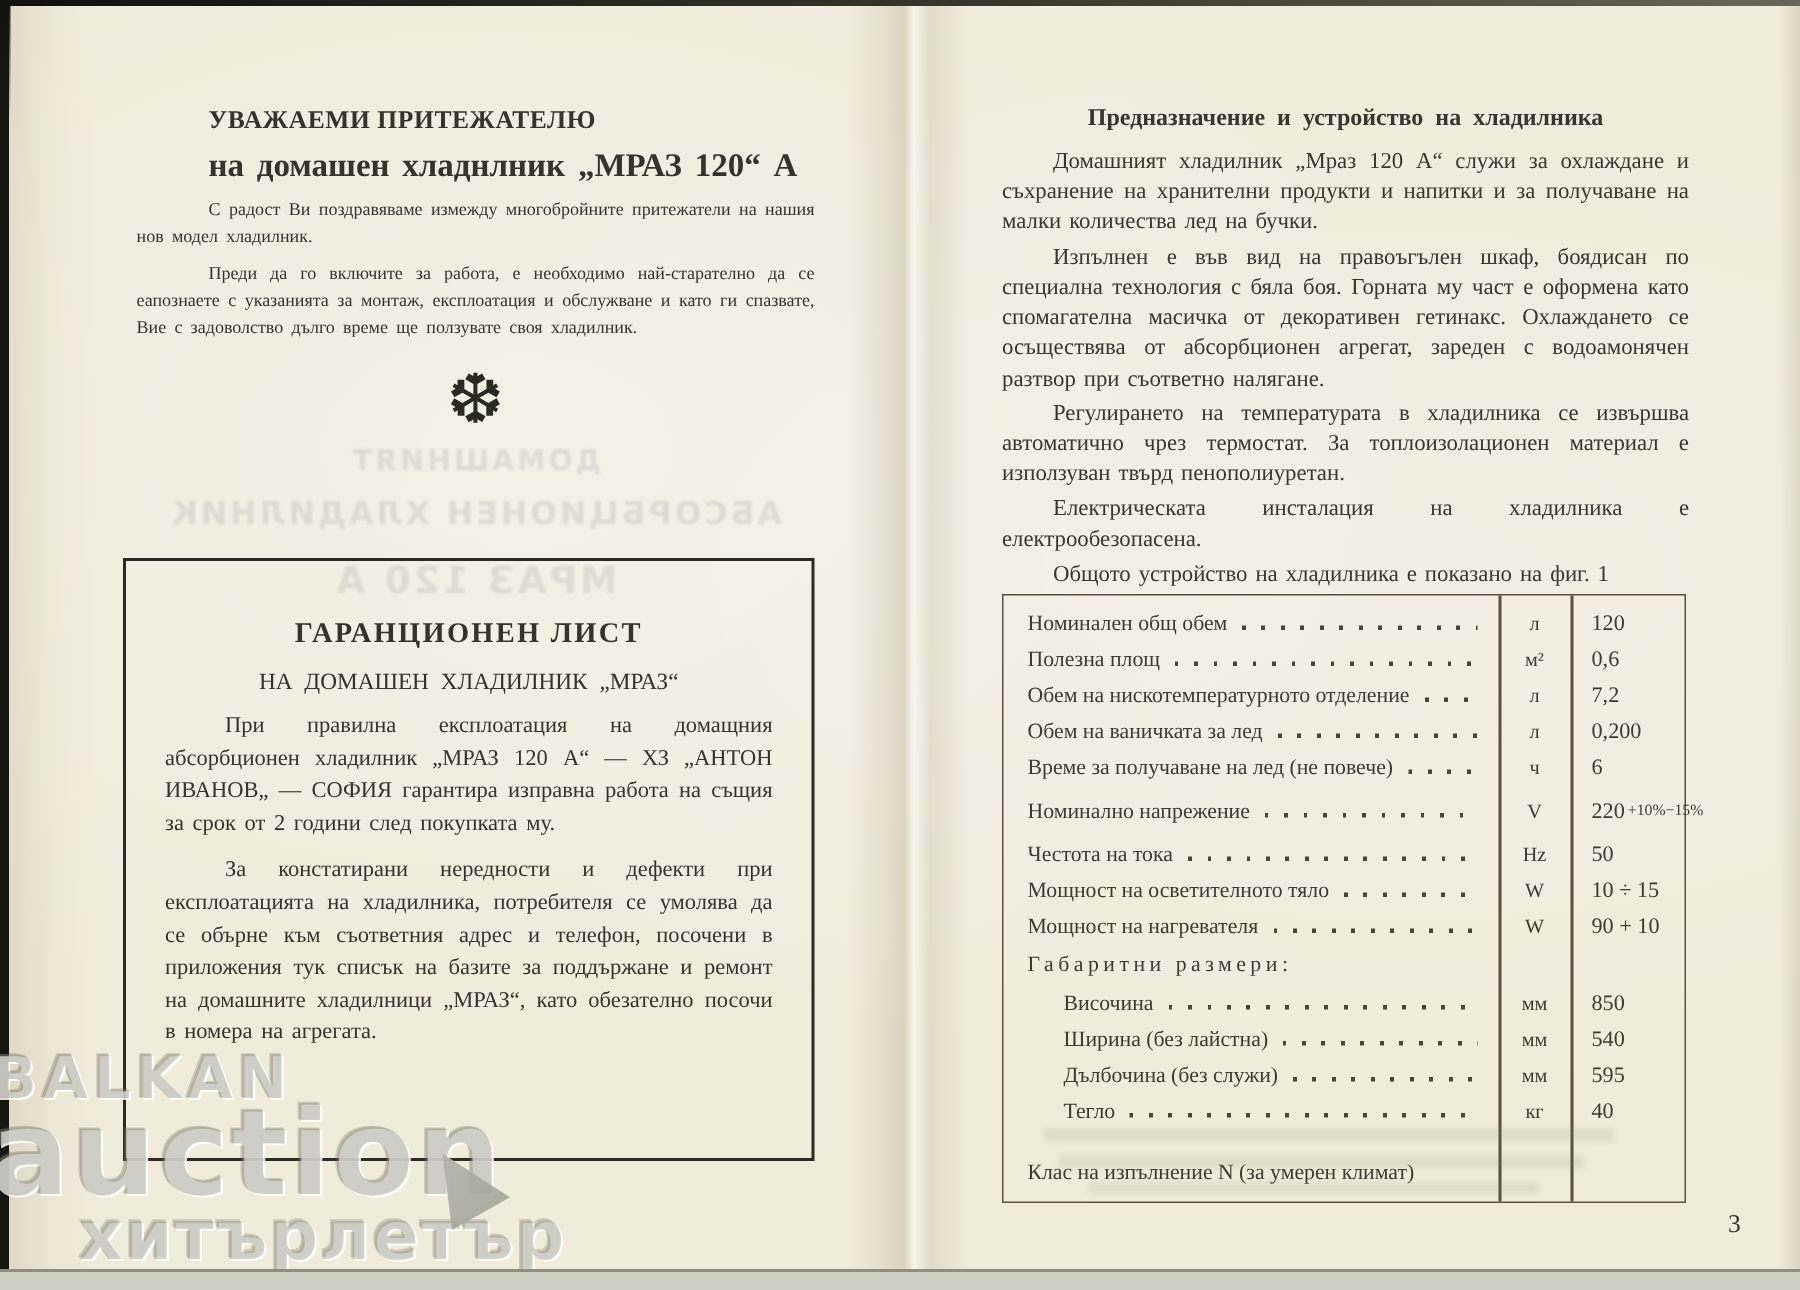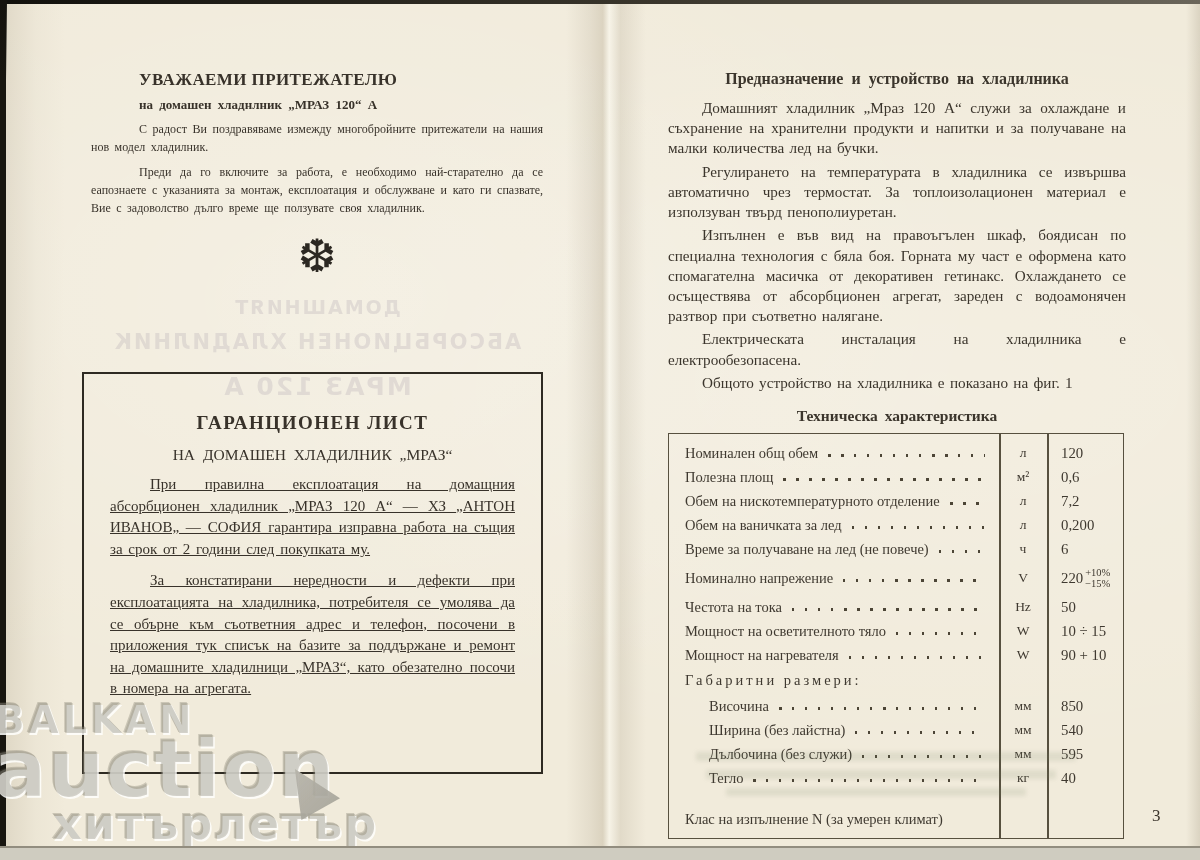--- a/index.html
+++ b/index.html
@@ -23,35 +23,35 @@
       rgba(140,124,92,0.22) 46%, rgba(255,255,248,0.40) 54%,
       rgba(112,97,68,0.12) 68%, transparent 100%);
   }
   .scan-top{position:absolute;top:0;left:0;right:0;height:4px;background:linear-gradient(90deg,#11100c,#3a362c 55%,#6a655a);}
   .scan-bottom{position:absolute;left:0;right:0;bottom:0;height:12px;background:#cfccc0;border-top:2px solid rgba(72,64,48,0.45);}
   .corner-dark{position:absolute;left:0;top:0;width:7px;height:80px;background:linear-gradient(180deg,#15130e,transparent);}
 
   
   .left-page{position:absolute;left:85px;top:66px;width:452px;color:#38322a;}
   .lp-h1{font-size:17px;font-weight:bold;letter-spacing:.4px;text-indent:48px;}
-  .lp-h2{font-size:13px;font-weight:bold;margin-top:7px;text-indent:48px;word-spacing:3px;}
+  .lp-h2{font-size:22px;font-weight:bold;margin-top:7px;text-indent:48px;word-spacing:3px;}
   .lp-p{font-size:12px;line-height:1.47;text-align:justify;text-indent:48px;margin-top:8px;word-spacing:2.5px;}
   .snowflake{margin-top:16px;text-align:center;font-size:46px;line-height:1;color:#2c2822;font-family:"DejaVu Sans",sans-serif;}
 
   .ghost-left{position:absolute;left:0;width:100%;text-align:center;
     transform:scaleX(-1);color:rgba(128,118,142,0.17);font-weight:bold;
     font-family:"DejaVu Sans",sans-serif;filter:blur(0.7px);letter-spacing:2px;white-space:nowrap;}
 
   .warranty-box{
     position:absolute;left:76px;top:368px;width:461px;height:402px;box-sizing:border-box;
     border:2px solid #2e2a22;padding:32px 26px 14px;color:#38322a;
   }
   .wb-title{text-align:center;font-size:19px;font-weight:bold;letter-spacing:1.5px;margin-top:6px;}
   .wb-subtitle{text-align:center;font-size:15.5px;margin-top:12px;word-spacing:4px;}
-  .wb-p{font-size:15px;line-height:1.44;text-align:justify;text-indent:40px;margin-top:10px;word-spacing:2px;text-decoration:underline;}
+  .wb-p{font-size:15px;line-height:1.44;text-align:justify;text-indent:40px;margin-top:10px;word-spacing:2px;}
 
   
   .right-page{position:absolute;left:662px;top:66px;width:458px;color:#3b352c;}
   .rp-h1{text-align:center;font-size:16px;font-weight:bold;word-spacing:4px;margin-bottom:10px;}
   .rp-p{font-size:15.2px;line-height:1.33;text-align:justify;text-indent:34px;margin:0 0 3px 0;word-spacing:1.5px;}
   .rp-table-title{text-align:center;font-size:15.5px;font-weight:bold;word-spacing:3px;margin:14px 0 8px;}
 
   .spec-table{
     position:relative;width:456px;box-sizing:border-box;
     border:1.5px solid #57503f;padding:7px 0 4px;color:#3f3930;
@@ -62,21 +62,21 @@
   .t-row.voltage{height:34px;}
   .t-row.group{height:27px;}
   .t-row.group .t-label span{letter-spacing:3px;}
   .t-row.indent .t-label{padding-left:40px;}
   .t-row.footer{height:38px;align-items:end;padding-bottom:6px;}
   .t-label{display:flex;align-items:baseline;padding:0 10px 0 16px;overflow:hidden;white-space:nowrap;}
   .leader{flex:1;height:2.5px;align-self:flex-end;margin:0 4px 5px 10px;
     background-image:repeating-linear-gradient(90deg,#4c4536 0 2.5px,transparent 2.5px 13px);}
   .t-unit{text-align:center;font-size:13.5px;}
   .t-value{padding-left:14px;font-size:14.8px;display:flex;align-items:center;}
-  .vstack{display:inline-flex;flex-direction:column;font-size:10.5px;line-height:1.1;margin-left:2px;}
+  .vstack{display:inline-flex;font-size:10.5px;line-height:1.1;margin-left:2px;}
 
   .page-number{position:absolute;left:1146px;top:802px;font-size:17px;color:#3b352c;}
 
   .ghost-bar{position:absolute;background:rgba(112,128,100,0.14);filter:blur(2px);border-radius:2px;}
 
   
   .wm{
     position:absolute;font-family:"DejaVu Sans",sans-serif;font-weight:bold;
     color:rgba(148,144,132,0.40);
     text-shadow:1.5px 1.5px 0 rgba(255,255,253,0.85), -1px -1px 0 rgba(92,86,72,0.25);
@@ -115,26 +115,25 @@
   <div class="warranty-box">
     <div class="wb-title">ГАРАНЦИОНЕН ЛИСТ</div>
     <div class="wb-subtitle">НА ДОМАШЕН ХЛАДИЛНИК „МРАЗ“</div>
     <div class="wb-p">При правилна експлоатация на домащния абсорбционен хладилник „МРАЗ 120 А“ — ХЗ „АНТОН ИВАНОВ„ — СОФИЯ гарантира изправна работа на същия за срок от 2 години след покупката му.</div>
     <div class="wb-p">За констатирани нередности и дефекти при експлоатацията на хладилника, потребителя се умолява да се обърне към съответния адрес и телефон, посочени в приложения тук списък на базите за поддържане и ремонт на домашните хладилници „МРАЗ“, като обезателно посочи в номера на агрегата.</div>
   </div>
 
   <div class="right-page">
     <div class="rp-h1">Предназначение и устройство на хладилника</div>
     <div class="rp-p">Домашният хладилник „Мраз 120 А“ служи за охлаждане и съхранение на хранителни продукти и напитки и за получаване на малки количества лед на бучки.</div>
+    <div class="rp-p">Изпълнен е във вид на правоъгълен шкаф, боядисан по специална технология с бяла боя. Горната му част е оформена като спомагателна масичка от декоративен гетинакс. Охлаждането се осъществява от абсорбционен агрегат, зареден с водоамонячен разтвор при съответно налягане.</div>
     <div class="rp-p">Регулирането на температурата в хладилника се извършва автоматично чрез термостат. За топлоизолационен материал е използуван твърд пенополиуретан.</div>
-    <div class="rp-p">Изпълнен е във вид на правоъгълен шкаф, боядисан по специална технология с бяла боя. Горната му част е оформена като спомагателна масичка от декоративен гетинакс. Охлаждането се осъществява от абсорбционен агрегат, зареден с водоамонячен разтвор при съответно налягане.</div>
     <div class="rp-p">Електрическата инсталация на хладилника е електрообезопасена.</div>
     <div class="rp-p">Общото устройство на хладилника е показано на фиг. 1</div>
 
-    <div class="rp-table-title">Техническа характеристика</div>
 
     <div class="spec-table">
       <div class="vline u"></div>
       <div class="vline v"></div>
       <div id="spec-rows-host">
           <div class="t-row">
             <div class="t-label">
               <span>Номинален общ обем</span>
               <span class="leader"></span>
             </div>

